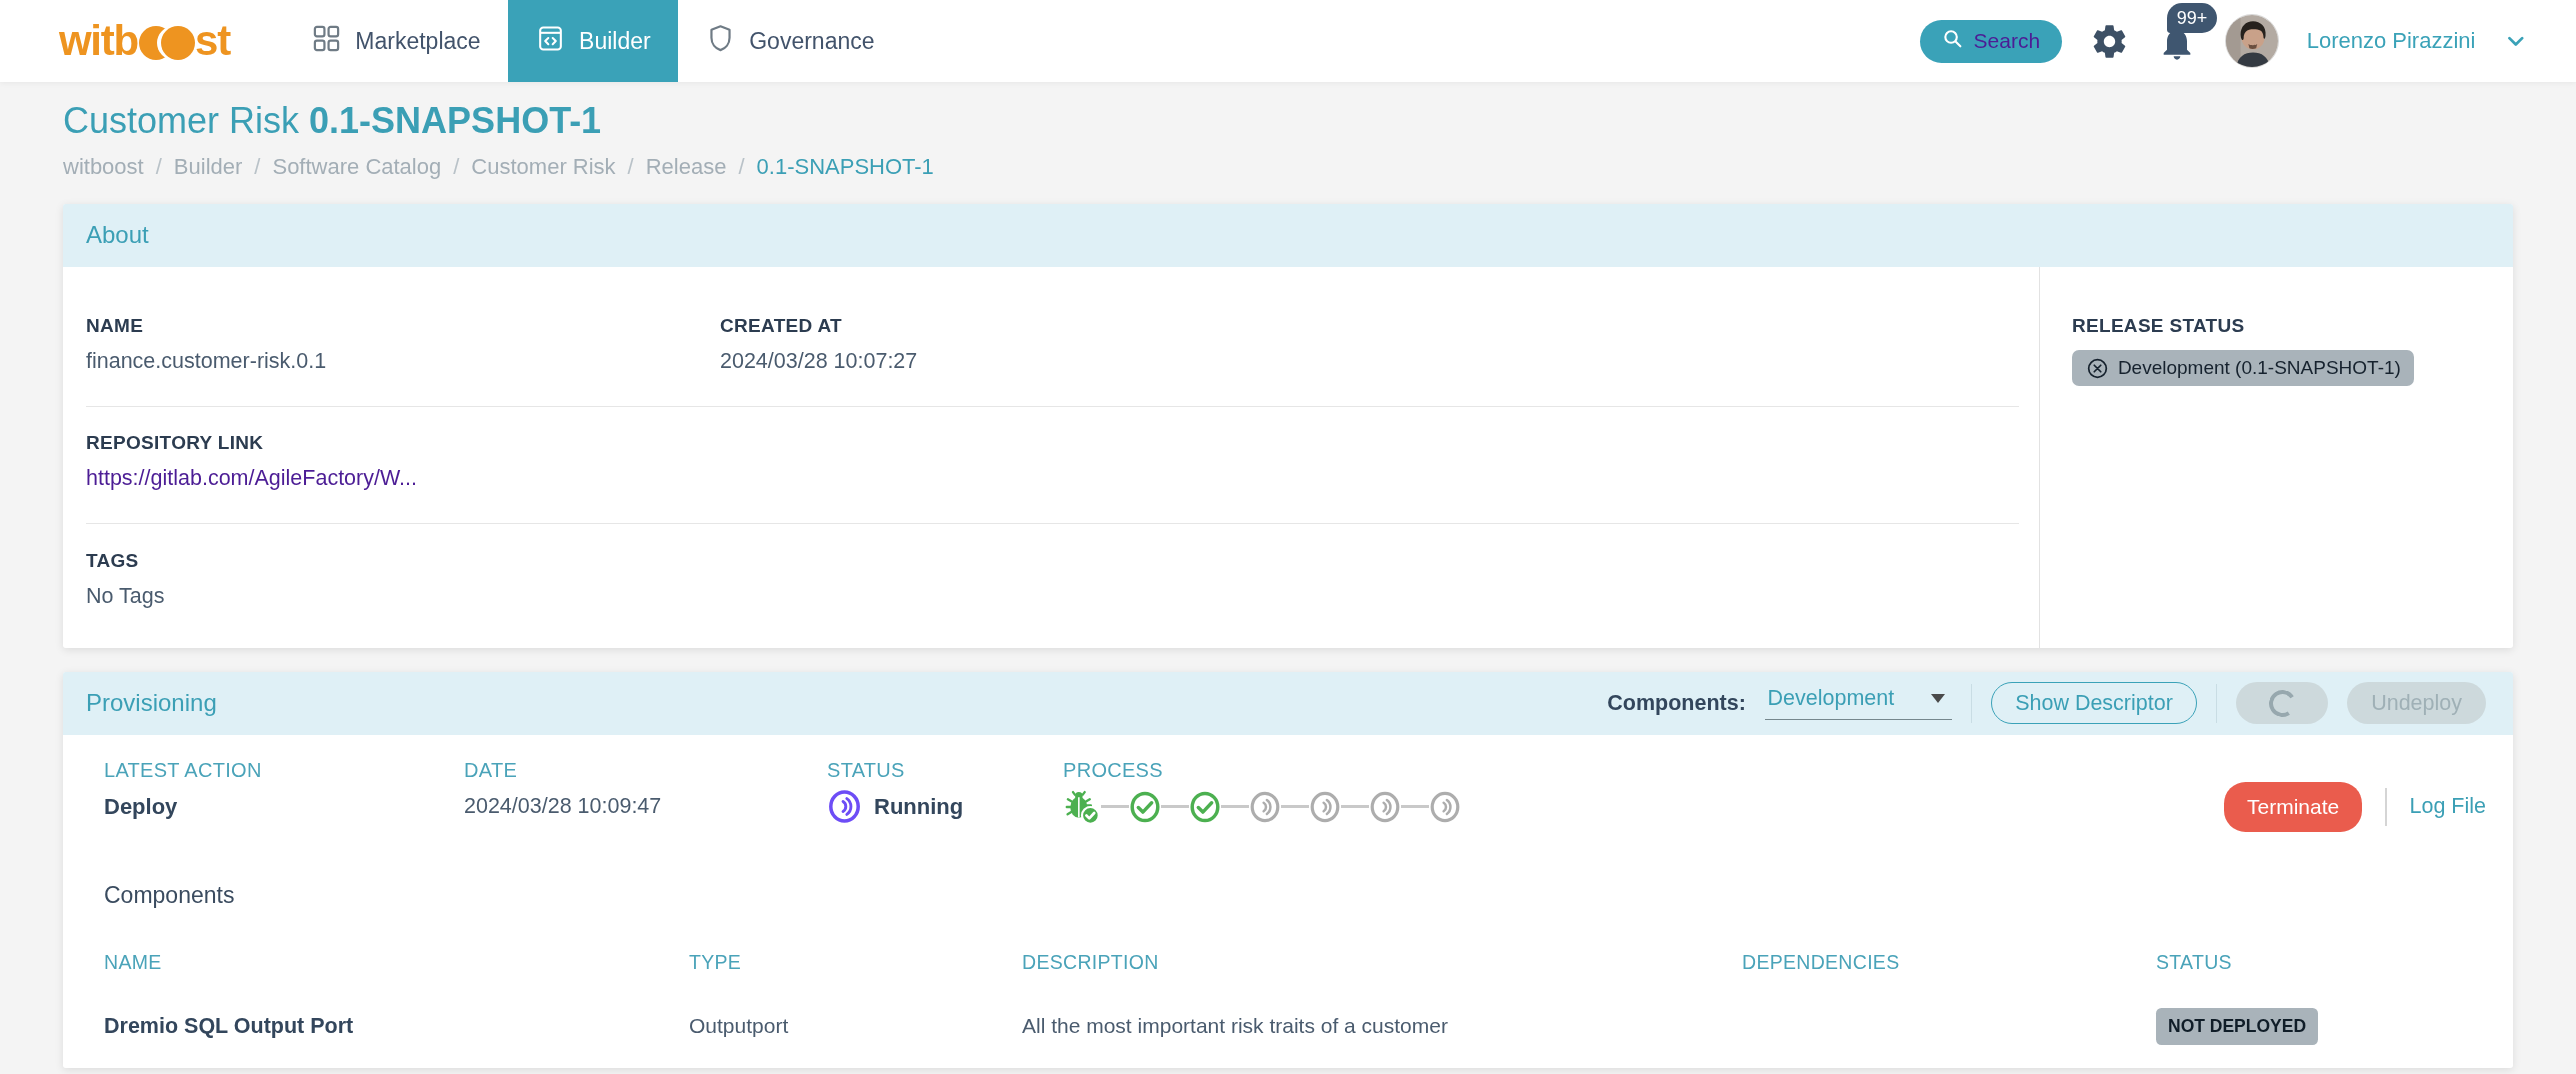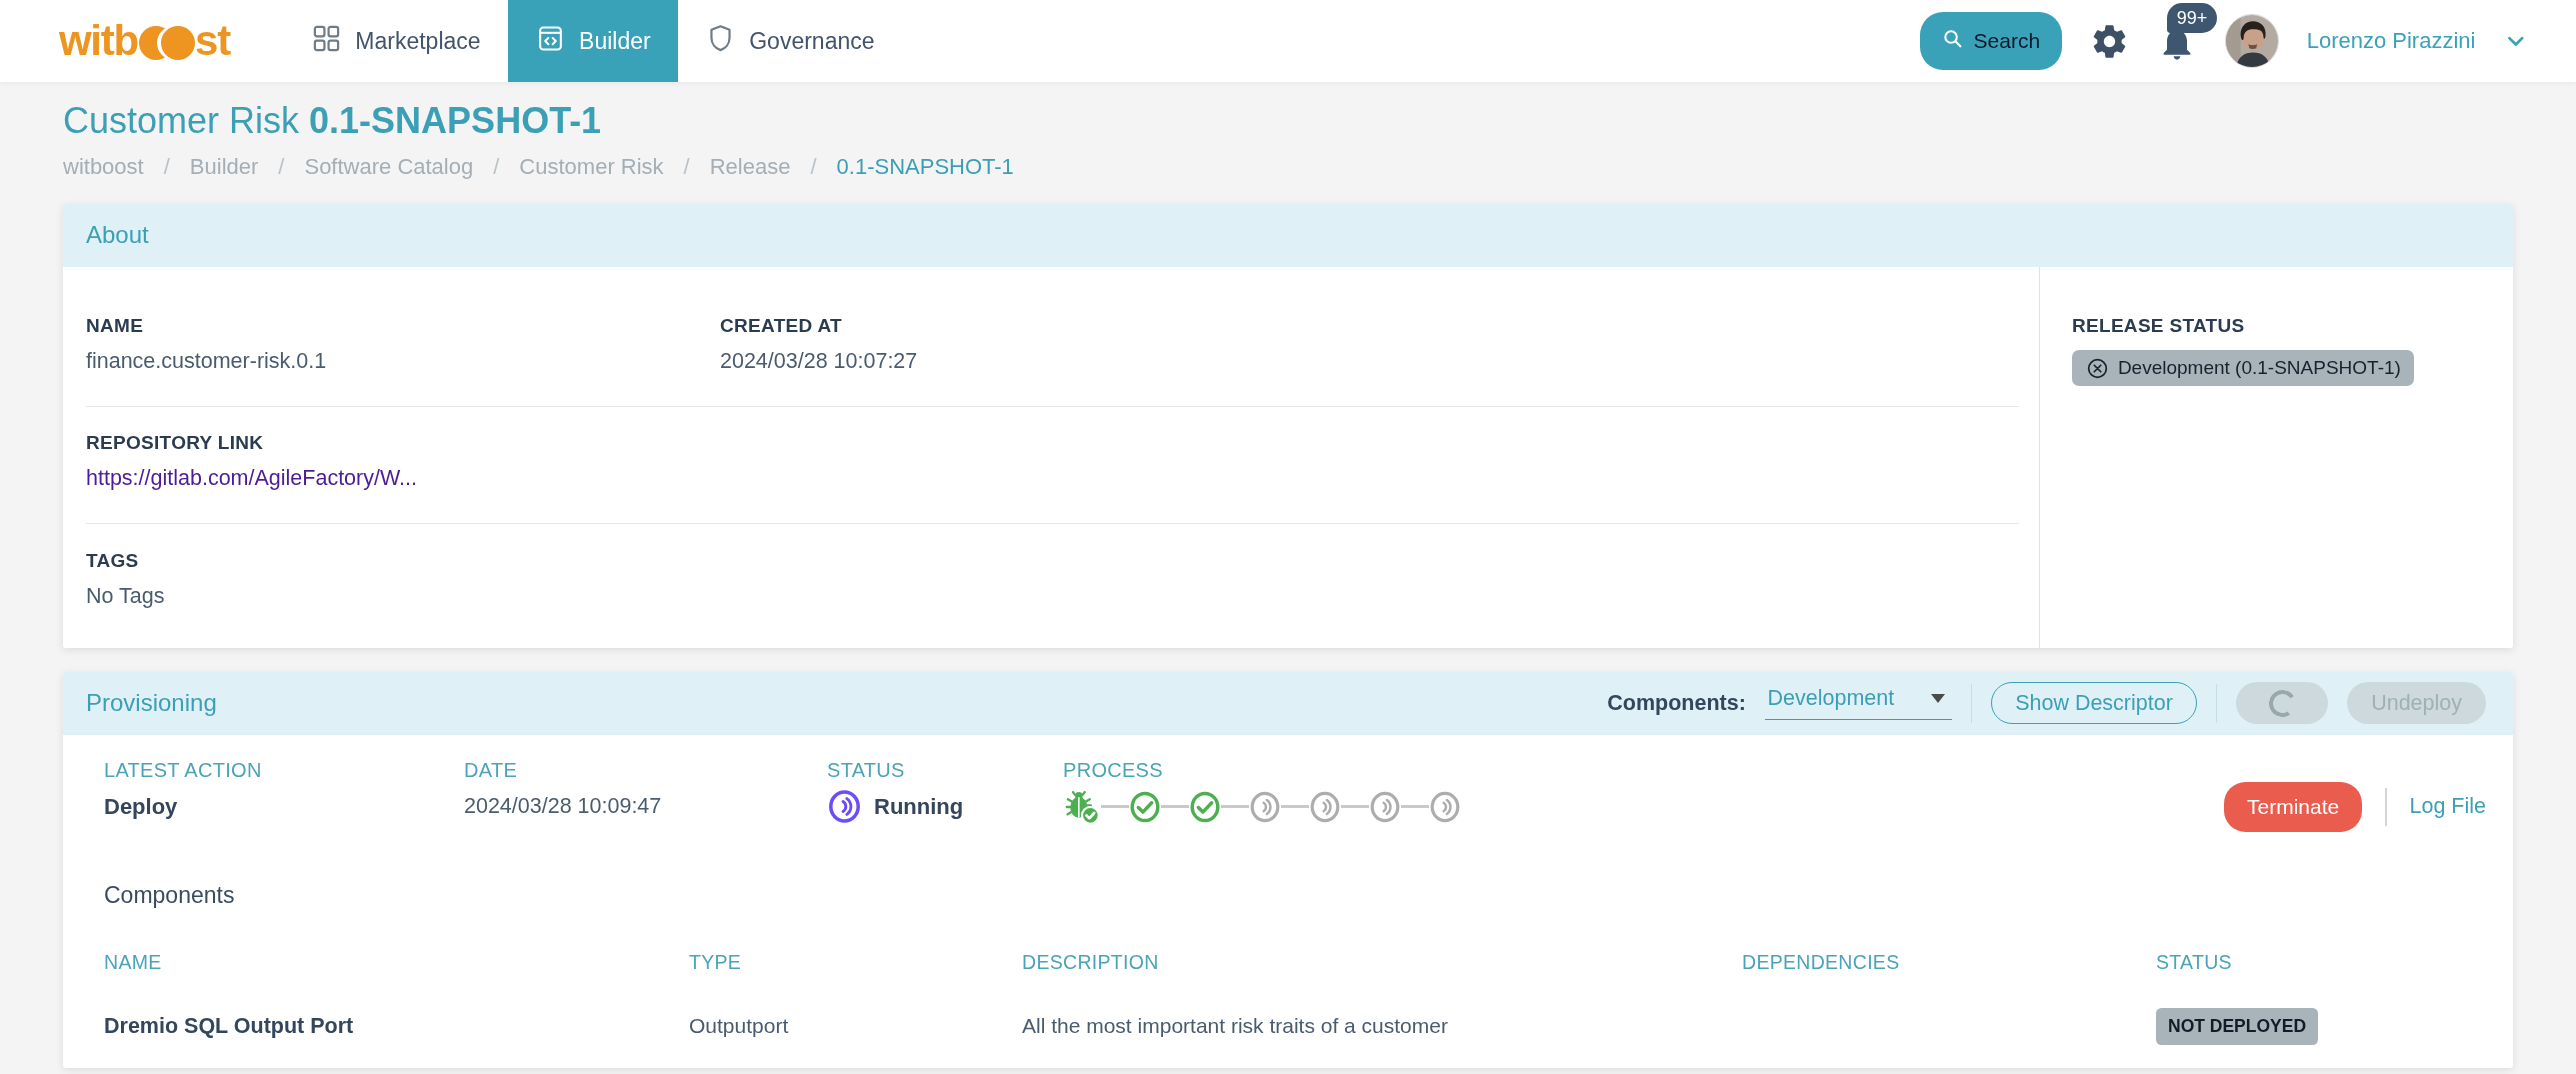--- a/index.html
+++ b/index.html
@@ -19,40 +19,40 @@
          color:#EE9420; letter-spacing:-1.3px; cursor:pointer;}
   .logo .logo-o{ width:34px; height:34px; border-radius:50%; background:#EE9420;
          display:inline-block; margin:4px 0 0 1.3px;}
   .logo .logo-o.second{ margin-left:-12px; box-shadow:-4px 0 0 0 #ffffff;}
   .nav-items{ display:flex; margin-left:54px; align-self:stretch; align-items:stretch;}
   .nav-item{ display:flex; align-items:center; gap:13.5px; padding:0 27px;
              font-size:23px; color:#42536B; cursor:pointer;}
   .nav-item svg{ width:31px; height:31px;}
   .nav-item.active{ background:#3AA2B8; color:#ffffff;}
   .nav-right{ margin-left:auto; display:flex; align-items:center; gap:28px;}
-  .search-btn{ background:#3AA2B8; color:#0f172a; height:58px; border:none;
+  .search-btn{ background:#3AA2B8; color:#4c1d95; height:43px; border:none;
     border-radius:23px; padding:0 21.5px; display:flex; align-items:center; gap:9.4px;
     font-size:21px; font-family:inherit; cursor:pointer;}
   .search-btn svg{ width:23px; height:23px;}
   .icon-btn{ background:none; border:none; cursor:pointer; display:flex; align-items:center;}
   .gear-svg{ width:39px; height:39px;}
   .bell-wrap{ position:relative; margin-top:4px;}
   .bell-svg{ width:40px; height:40px;}
   .notif-badge{ position:absolute; top:-20px; left:10px; background:#3F5670; color:#fff;
     font-size:18px; line-height:1; padding:6px 10px; border-radius:15px 15px 15px 3.4px;}
   .avatar{ width:54px; height:54px; border-radius:50%; overflow:hidden; cursor:pointer;
     border:0.7px solid #d8d8d8; flex:0 0 auto;}
   .avatar svg{ width:100%; height:100%; display:block;}
   .user-name{ color:#3AA2B8; font-size:22px; cursor:pointer;}
   .chevron-svg{ width:25.6px; height:25.6px; cursor:pointer;}
   
   .page-head{ padding:17.5px 0 0 63px;}
   .page-title{ font-size:36px; color:#3B9FB5; font-weight:500;}
   .page-title b{ font-weight:800;}
-  .breadcrumb{ margin-top:12px; display:flex; gap:20px; font-size:22px; color:#A3AEB6;}
+  .breadcrumb{ margin-top:12px; display:flex; gap:12px; font-size:22px; color:#A3AEB6;}
   .crumb{ cursor:pointer;}
   .crumb.current{ color:#3B9FB5;}
   .crumb-sep{ color:#B9C2C8;}
   
   .card{ margin:24px 63px 0; background:#fff; border-radius:2.7px;
     box-shadow:0 2px 8px rgba(0,0,0,.10);}
   .card-head{ background:#DFF0F6; height:63px; display:flex; align-items:center;
     padding:0 27px 0 23px; font-size:24px; color:#3B9FB5; border-radius:2.7px 2.7px 0 0;}
   
   .about-body{ display:flex;}

